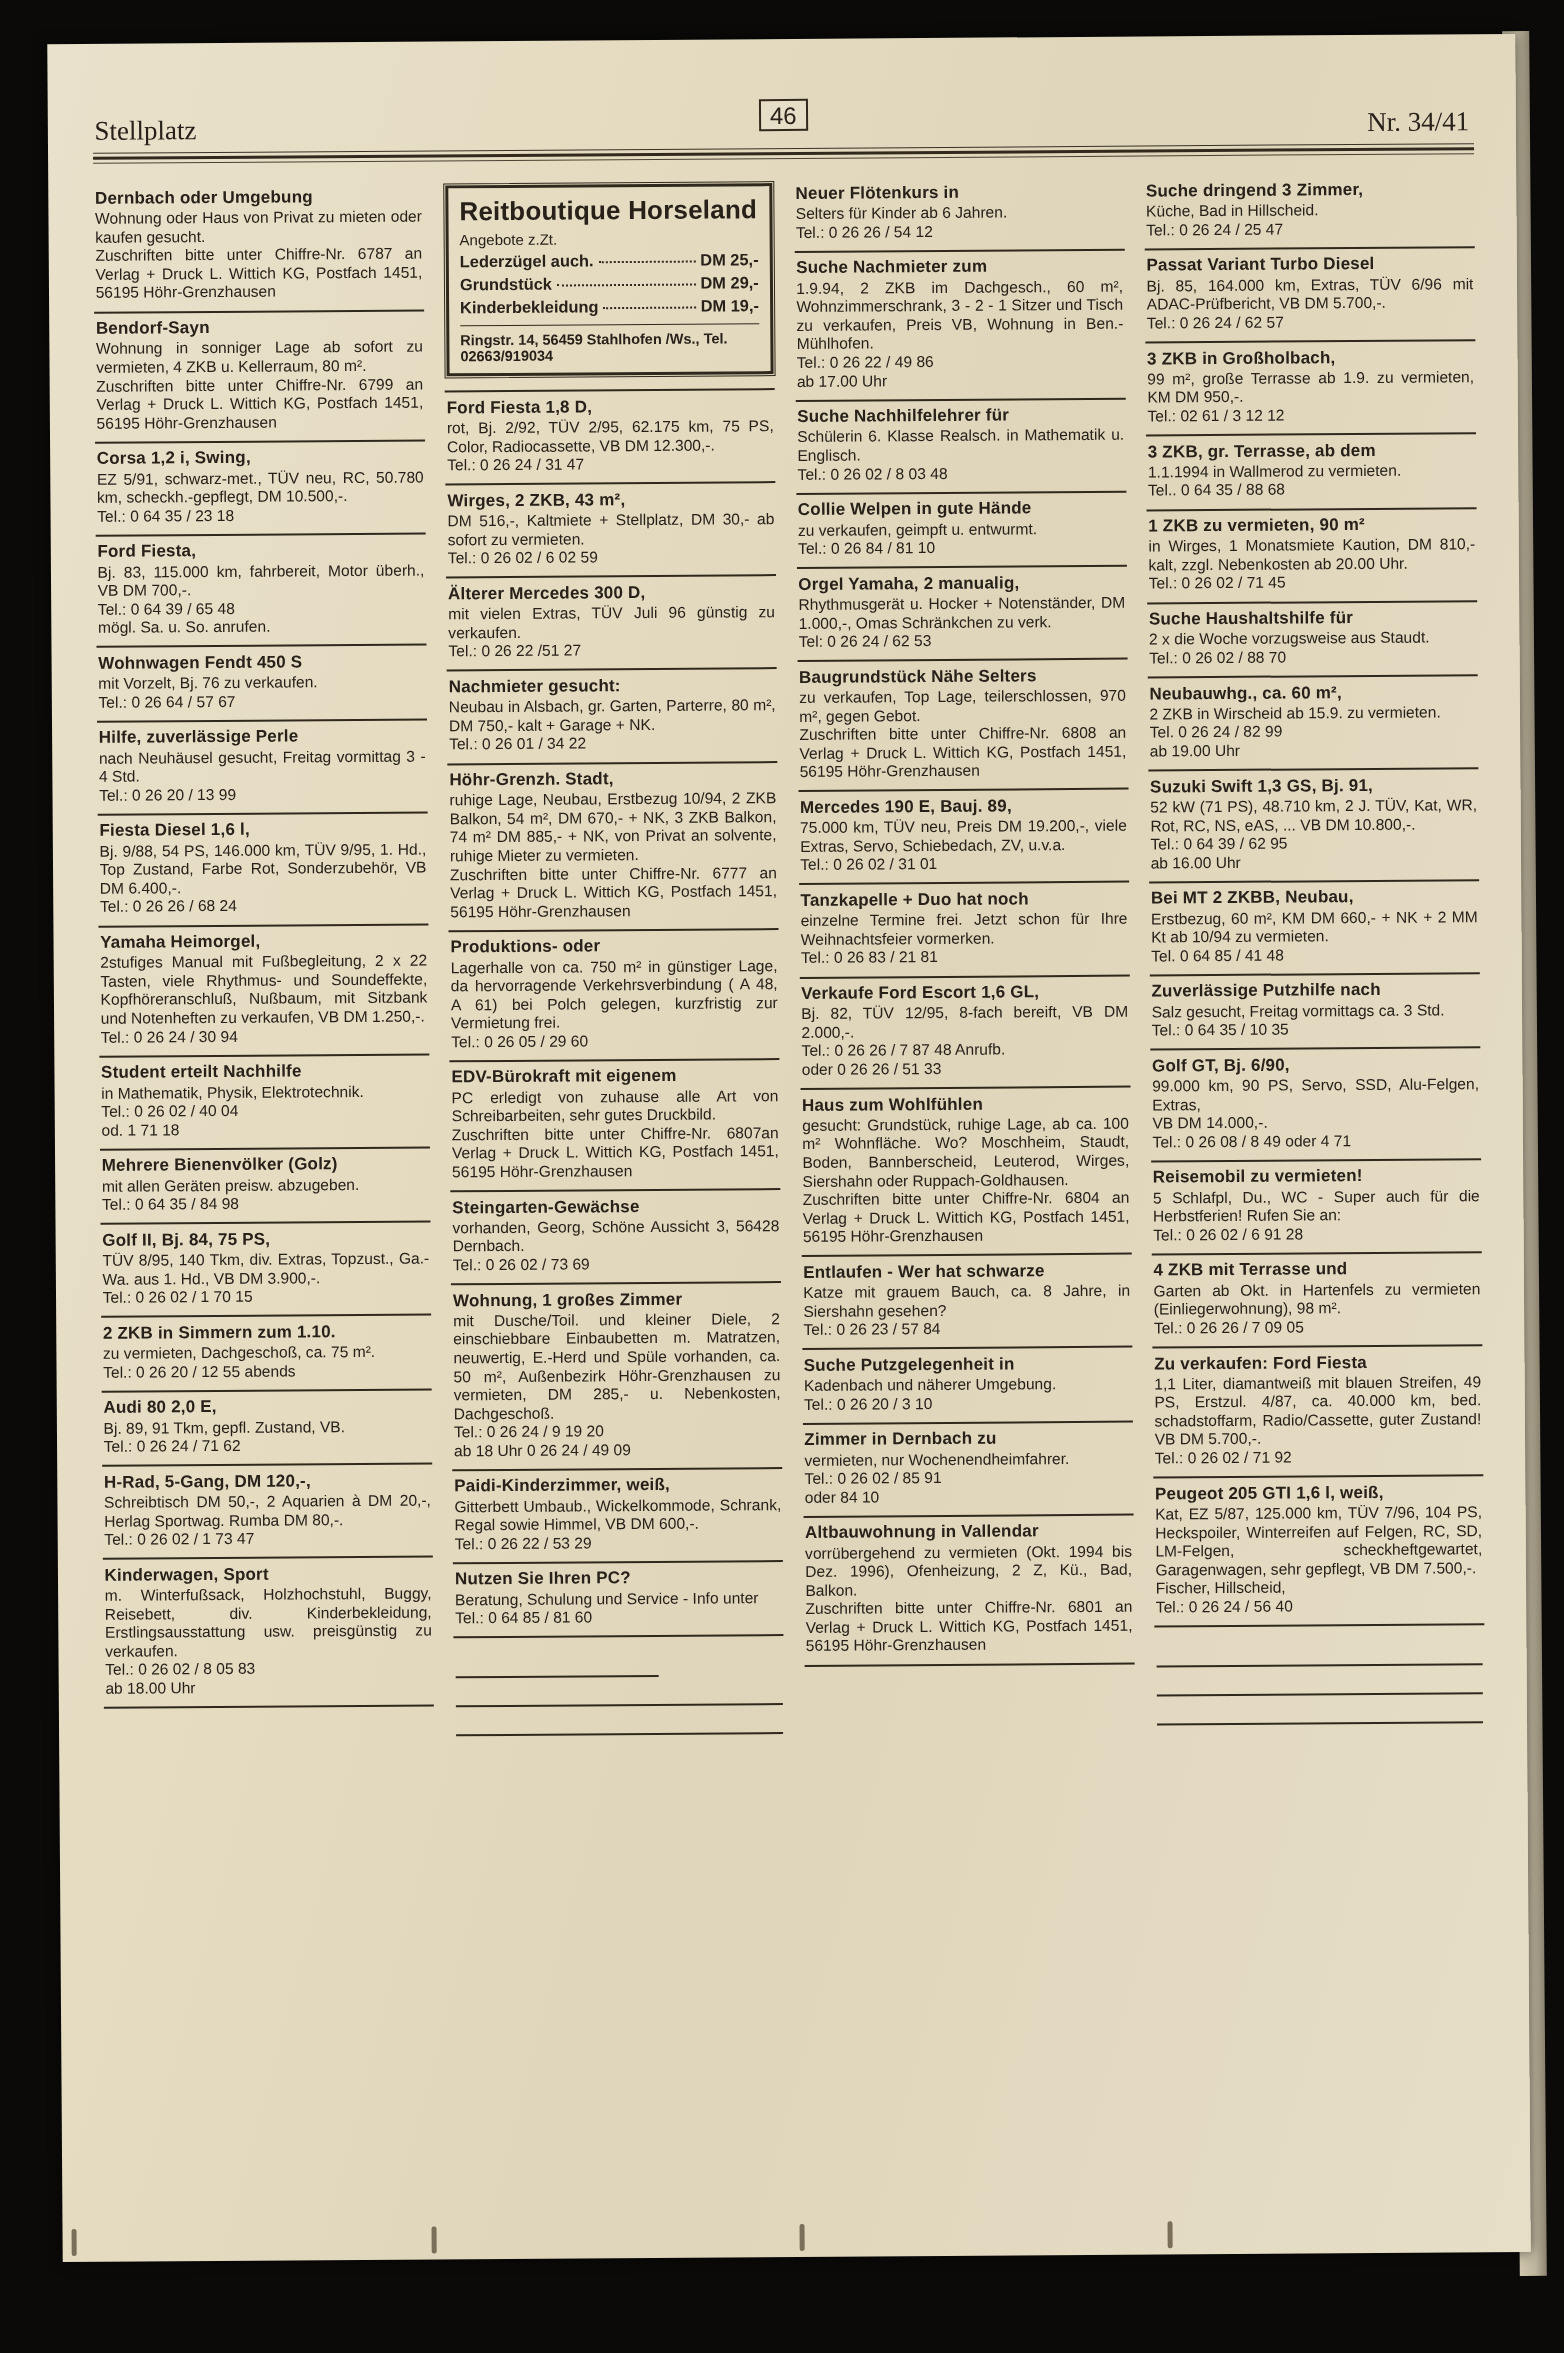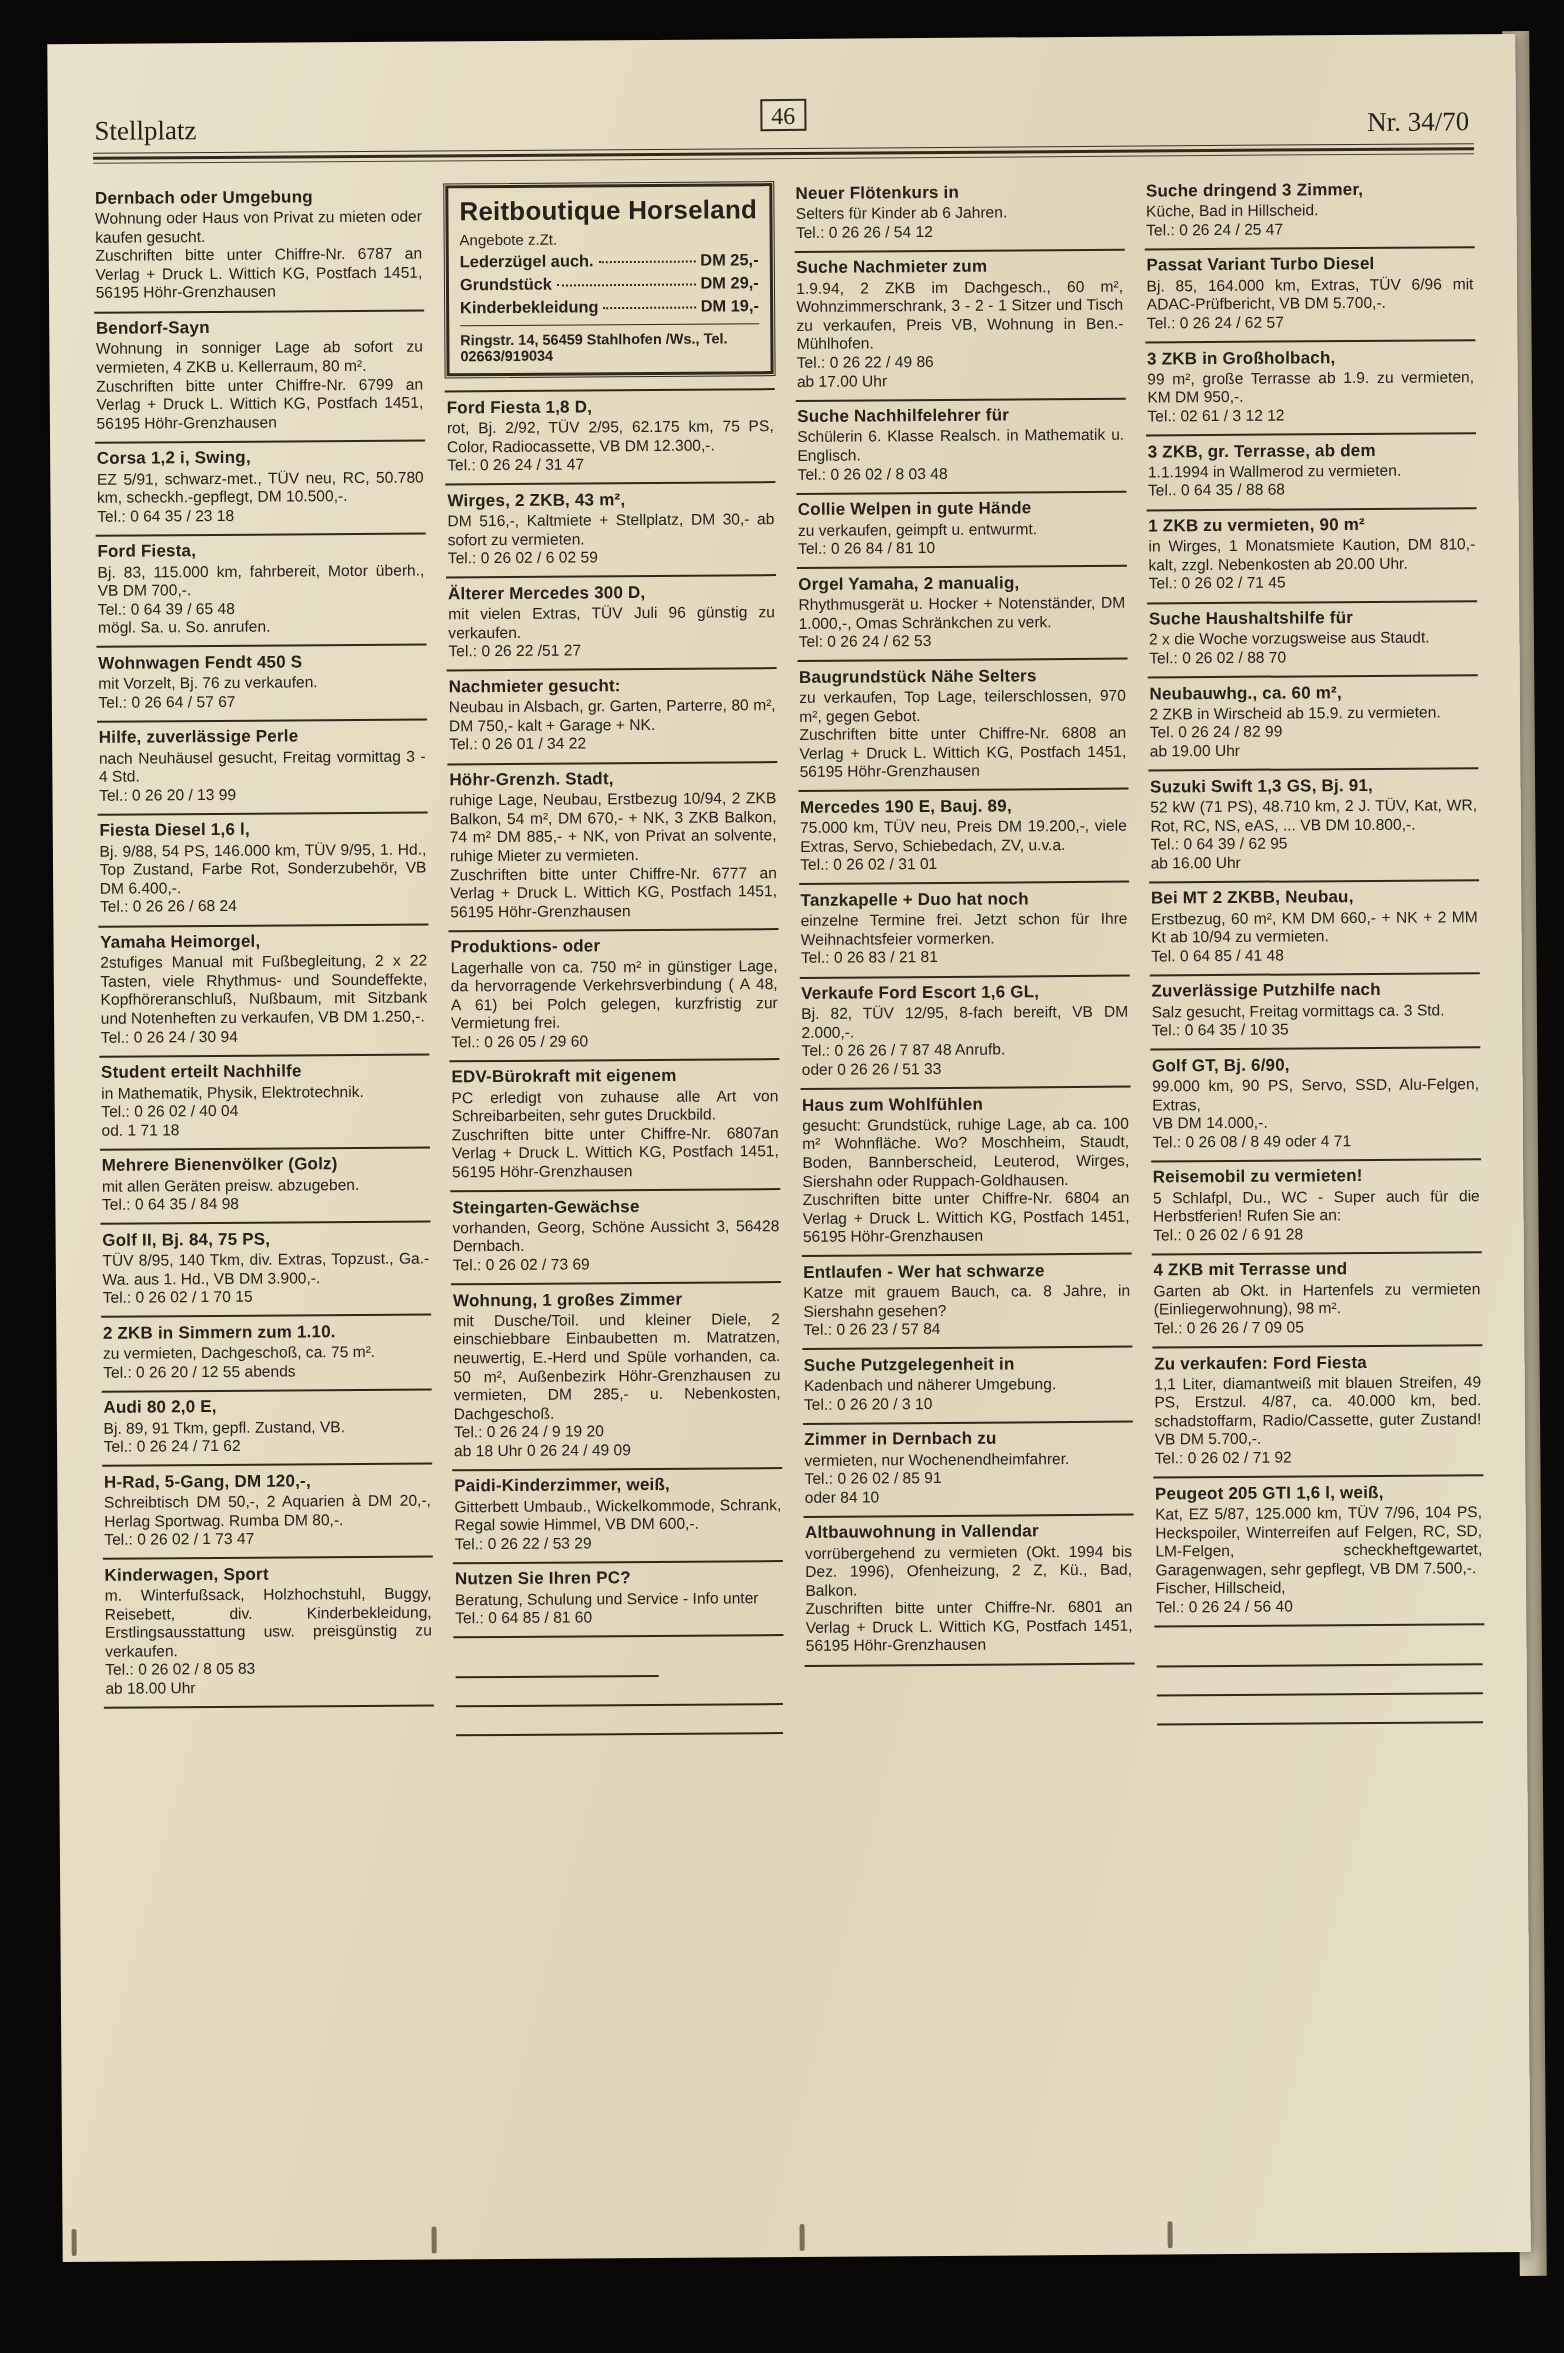--- a/index.html
+++ b/index.html
@@ -24,21 +24,21 @@
   .inner{position:absolute;left:45px;right:42px;top:72px;bottom:31px;}
   .header{
     position:relative;display:flex;justify-content:space-between;align-items:flex-end;
     font-family:"Liberation Serif", serif;font-size:27px;
     padding:0 4.7px 6.3px 1.6px;border-bottom:1.6px solid #3a3125;
   }
   .double-rule{height:3.1px;border-top:3.9px solid #32291d;border-bottom:1.6px solid #4a4031;margin-top:3.1px;}
   .pagebox{
     position:absolute;left:50%;top:-12.5px;transform:translateX(-50%);
     border:2.3px solid #32291d;background:#e7dec7;
-    font-family:Liberation Serif, serif;font-size:24px;
+    font-family:Liberation Sans, sans-serif;font-size:24px;
     padding:3.1px 9.4px 1.6px;line-height:1;
   }
   .cols{display:flex;gap:20.3px;margin-top:19px;}
   .c{flex:1;min-width:0;}
   .ad{border-bottom:2.3px solid #2f281c;padding:5.5px 1.6px 8.6px;}
   .ad.rt{border-top:2.3px solid #2f281c;}
   .t{font-weight:bold;font-size:17px;line-height:1.16;letter-spacing:0.2px;}
   .b{font-size:15.6px;line-height:1.19;text-align:justify;white-space:pre-line;margin-top:1.6px;}
   .adbox{border:3.1px solid #2f281c;outline:0.8px solid #2f281c;outline-offset:1.6px;
     padding:9.4px 11px 9.4px;margin:4.7px 1.6px 14px;}
@@ -56,21 +56,21 @@
 <body>
 
 <div class="page-edge"></div>
 
 <div class="paper">
   <div class="inner">
 
     <div class="header">
       <span>Stellplatz</span>
       <span class="pagebox">46</span>
-      <span>Nr. 34/70</span>
+      <span>Nr. 34/41</span>
     </div>
     <div class="double-rule"></div>
 
     <div class="cols">
 
       <div class="c">
         <div class="ad">
             <div class="t">Dernbach oder Umgebung</div>
             <div class="b">Wohnung oder Haus von Privat zu mieten oder kaufen gesucht.
 Zuschriften bitte unter Chiffre-Nr. 6787 an Verlag + Druck L. Wittich KG, Postfach 1451, 56195 Höhr-Grenzhausen</div>

